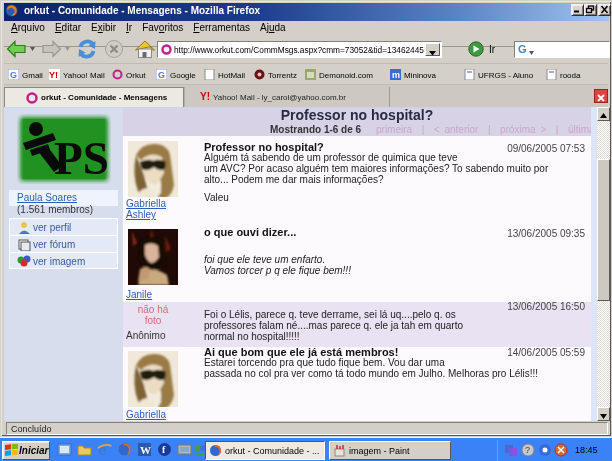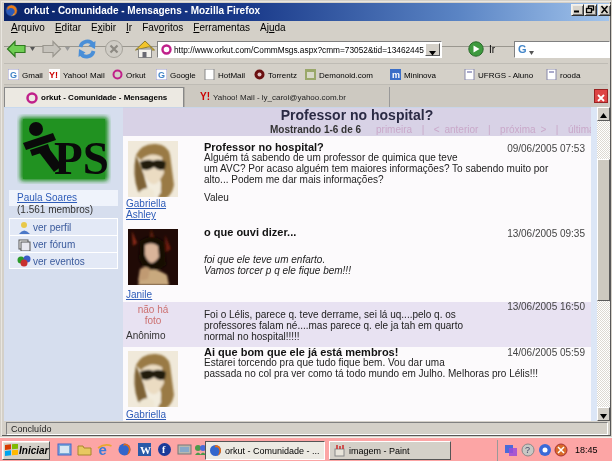--- a/index.html
+++ b/index.html
@@ -24,21 +24,21 @@
 #sidebar{position:absolute;left:0;top:0;width:119px;height:314px;background:#D6DEEE;box-shadow:inset 0 1px 0 #C8D9EE;}
 #main{position:absolute;left:119px;top:0;width:468px;height:314px;background:#FCFAFC;font-size:10px;color:#222;border-top:1px solid #C8D4E8;}
 #bluecol{position:absolute;left:587px;top:0;width:6px;height:314px;background:#DCE6F6;}
 #scroll{position:absolute;left:593px;top:0;width:13px;height:314px;background:repeating-conic-gradient(#FFFFFF 0% 25%, #DCD9D2 0% 50%) 0 0/2px 2px;}
 a.blue{color:#2E5CB8;text-decoration:underline;}
 .msgtitle{font-weight:bold;color:#111;font-size:11px;}
 .date{position:absolute;right:6px;font-size:10px;color:#444;}
 .avname{position:absolute;left:3px;font-size:10px;color:#2E5CB8;text-decoration:underline;}
 .body{position:absolute;left:81px;font-size:10px;line-height:11px;color:#222;}
 #status{position:absolute;left:3px;top:420px;right:3px;height:14px;background:#D4D0C8;font-size:9px;}
-#taskbar{position:absolute;left:0;top:437px;width:612px;height:24px;background:#fca5a5;border-top:1px solid #f4f3ef;}
+#taskbar{position:absolute;left:0;top:437px;width:612px;height:24px;background:#3b82f6;border-top:1px solid #f4f3ef;}
 .qicon{position:absolute;top:4px;}
 </style></head>
 <body>
 <div id="win">
   <div id="titlebar">
     <svg class="abs" style="left:1px;top:1px" width="13" height="13" viewBox="0 0 16 16">
         <circle cx="8" cy="8" r="7" fill="#2a5aba"></circle>
         <path d="M3 3.5 Q8 -1 13 3.5 Q16 7 14.5 11 Q13 14.5 9 15 Q13 11 11.5 7.5 Q10 4.5 6.5 5 Q4 5.5 3.5 8 Q2.5 5.5 3 3.5 Z" fill="#e87b18"></path>
         <path d="M12.5 12.5 Q10 15 7 15 Q10 13.5 11 11.5 Z" fill="#f0a040"></path>
         <circle cx="8" cy="8" r="7" fill="none" stroke="#1a3a7a" stroke-width="0.7"></circle>
@@ -196,21 +196,21 @@
         <text x="37" y="60" font-family="Liberation Serif,serif" font-size="47" font-weight="bold" fill="#0a0a0a">PS</text>
       </svg>
       <div class="abs" style="left:5px;top:83px;width:109px;height:16px;background:#EFF3FB;"></div>
       <a class="abs blue" style="left:13px;top:85px;font-size:10px;">Paula Soares</a>
       <span class="abs" style="left:13px;top:97px;font-size:10px;color:#333;">(1.561 membros)</span>
       <div class="abs" style="left:5px;top:111px;width:109px;height:51px;background:#E3E9F6;border:1px solid #fff;"></div>
       <div class="abs" style="left:5px;top:128px;width:109px;height:0;border-top:1px solid #fff;"></div>
       <div class="abs" style="left:5px;top:145px;width:109px;height:0;border-top:1px solid #fff;"></div>
       <span class="abs" style="left:29px;top:115px;font-size:10px;color:#3A5A9C;">ver perfil</span>
       <span class="abs" style="left:29px;top:132px;font-size:10px;color:#3A5A9C;">ver fórum</span>
-      <span class="abs" style="left:29px;top:149px;font-size:10px;color:#3A5A9C;">ver eventos</span>
+      <span class="abs" style="left:29px;top:149px;font-size:10px;color:#3A5A9C;">ver imagem</span>
       <svg class="abs" style="left:14px;top:114px" width="13" height="13">
           <circle cx="6" cy="4" r="3" fill="#e8c84a"></circle>
           <path d="M1 13 Q6 6 12 13 Z" fill="#4a78c8"></path>
         </svg>
       <svg class="abs" style="left:14px;top:131px" width="13" height="13">
           <rect x="1" y="2" width="9" height="9" fill="#fff" stroke="#555"></rect>
           <rect x="3" y="4" width="9" height="9" fill="#e8e8f0" stroke="#555"></rect>
         </svg>
       <svg class="abs" style="left:13px;top:148px" width="14" height="13">
           <circle cx="4" cy="5" r="3.5" fill="#2a9a2a"></circle>

